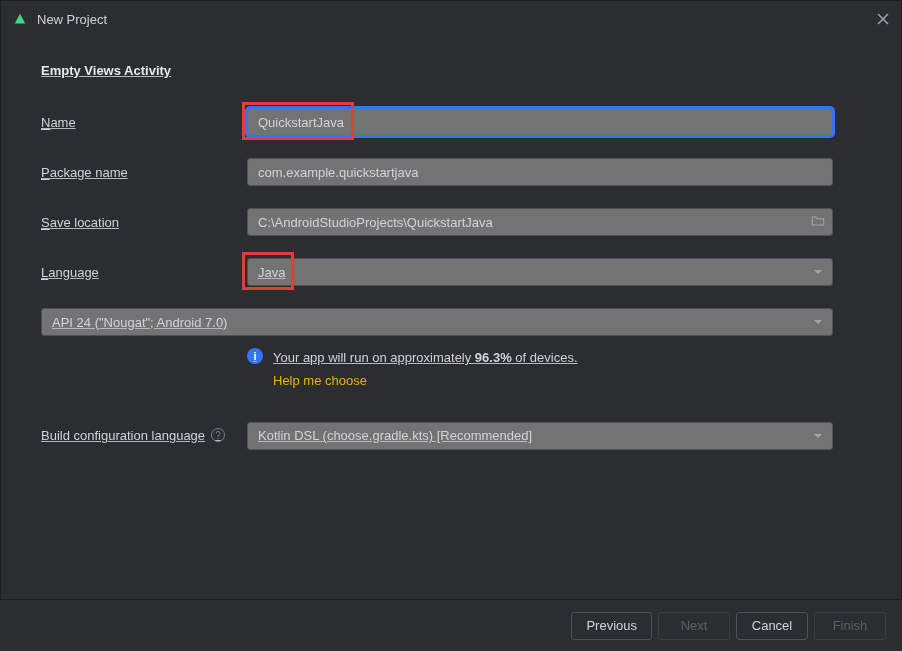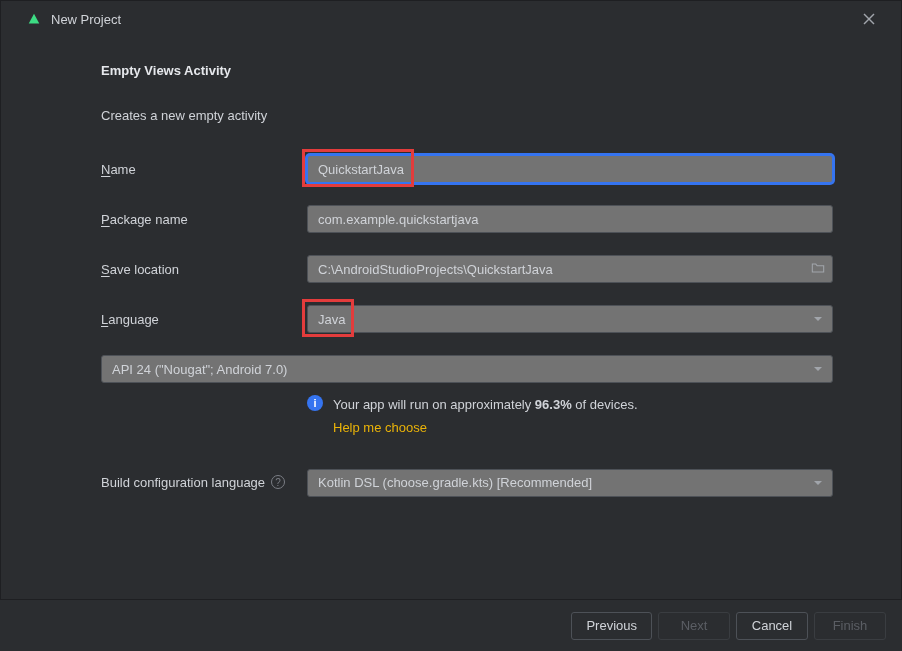--- a/index.html
+++ b/index.html
@@ -9,29 +9,29 @@
       font-family: -apple-system, BlinkMacSystemFont, "Segoe UI", sans-serif;
       font-size: 13px;
       color: #b4b8bf;
       border: 1px solid #1e1f22;
       overflow: hidden;
     }
     .titlebar {
       height: 36px;
       display: flex;
       align-items: center;
-      padding: 0 26px;
+      padding: 0 12px;
       gap: 10px;
     }
     .app-icon { width: 14px; height: 14px; display:flex; align-items:center; justify-content:center; }
     .title { color: #d0d3d8; font-size: 13px; }
     .spacer { flex: 1; }
     .close-icon { width:12px; height:12px; color:#a1a5ab; cursor:pointer; }
 
-    .content { padding: 26px 68px 0 100px; }
+    .content { padding: 26px 68px 0 40px; text-decoration: underline; }
     .heading { color:#e6e8ec; font-size:13px; font-weight:600; margin-bottom:30px; }
     .subtitle { color:#d0d3d8; margin-bottom:32px; }
 
     .form-row {
       display:flex;
       align-items:center;
       margin-bottom: 22px;
     }
     .form-label {
       width: 206px;
@@ -128,21 +128,20 @@
   <span class="close-icon">
     <svg viewBox="0 0 12 12" width="12" height="12" stroke="currentColor" stroke-width="1.4">
         <line x1="1" y1="1" x2="11" y2="11"></line>
         <line x1="11" y1="1" x2="1" y2="11"></line>
       </svg>
   </span>
 </div>
 
 <div class="content">
   <div class="heading">Empty Views Activity</div>
-  <div class="subtitle">Creates a new empty activity</div>
 
   <div class="form-row">
     <div class="form-label">
       <span><span class="underline">N</span><span>ame</span></span>
     </div>
     <div class="field-wrap">
       <input class="text-input focused" value="QuickstartJava" style="">
       <div class="highlight-box hl-name"></div>
     </div>
   </div>

